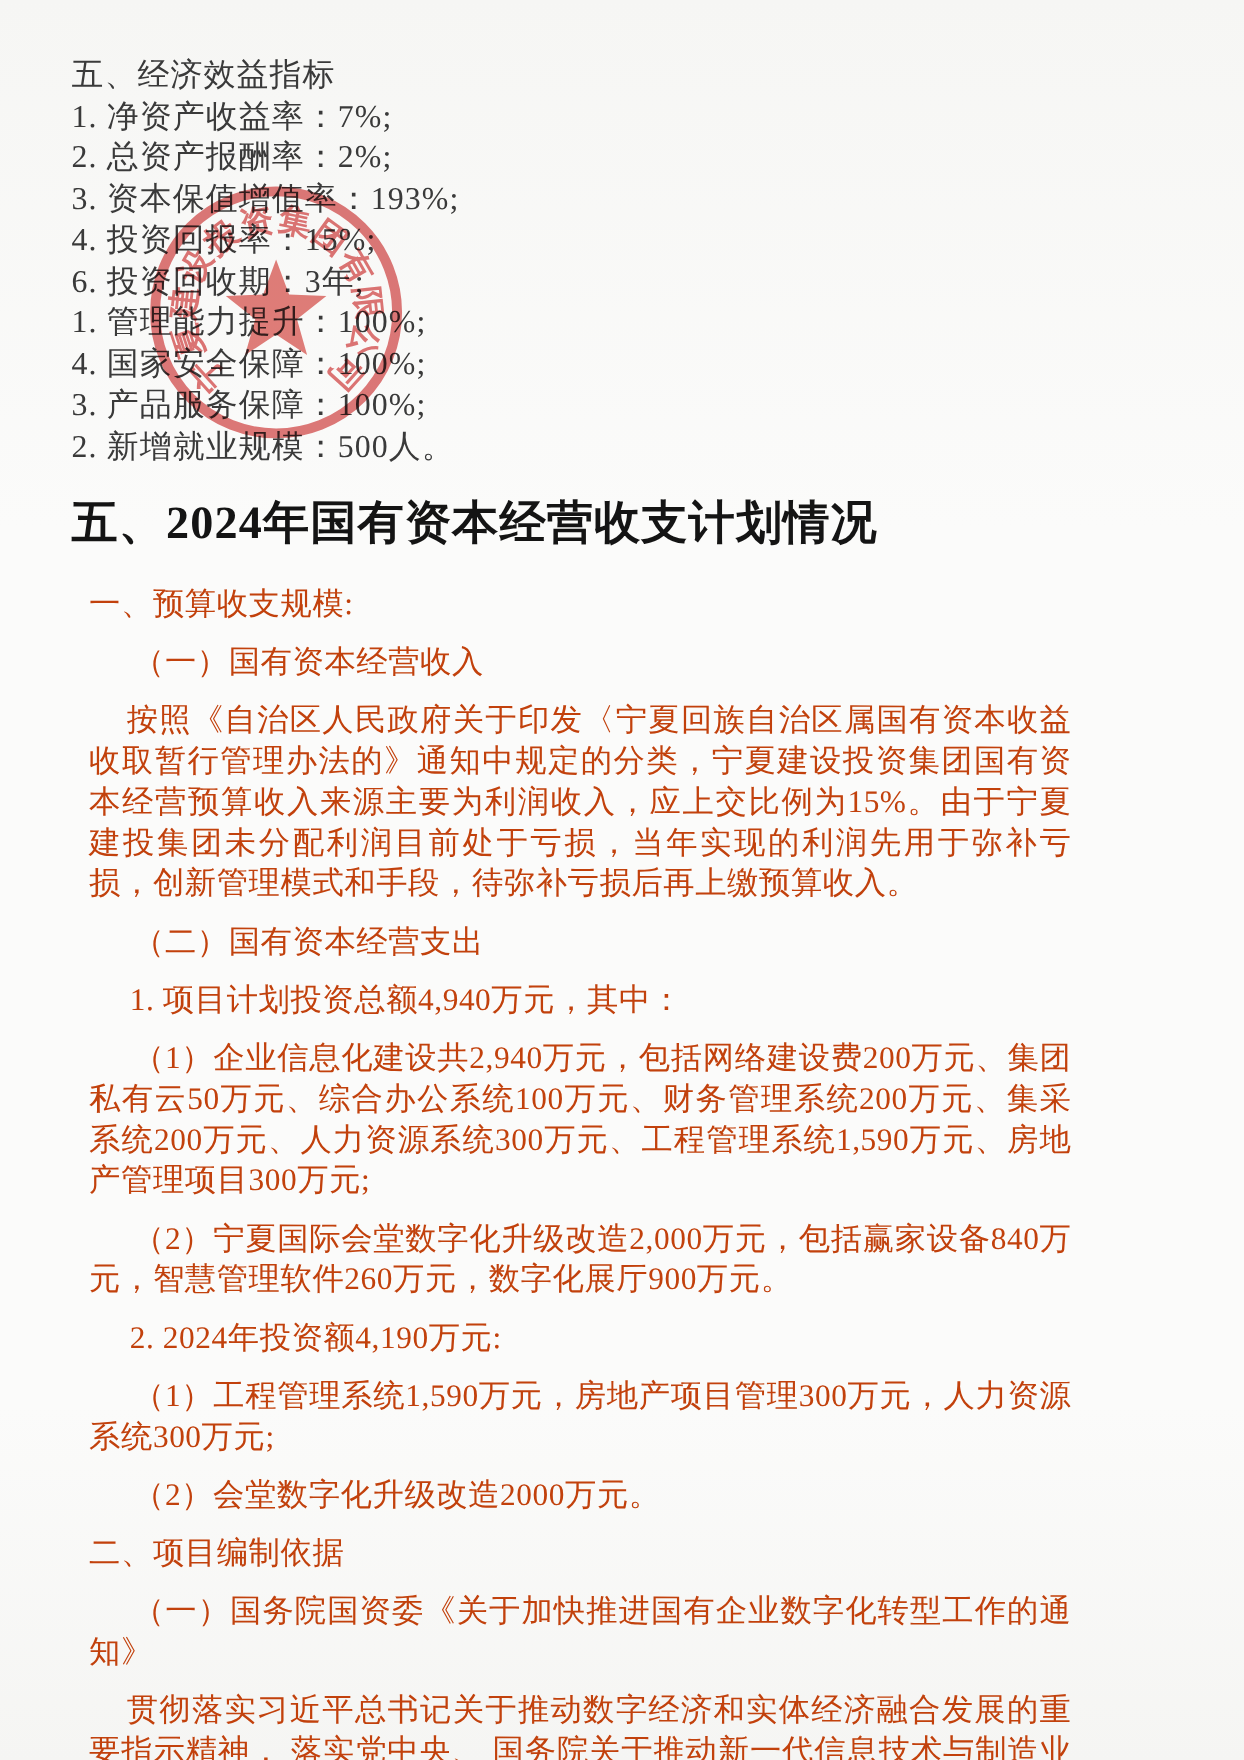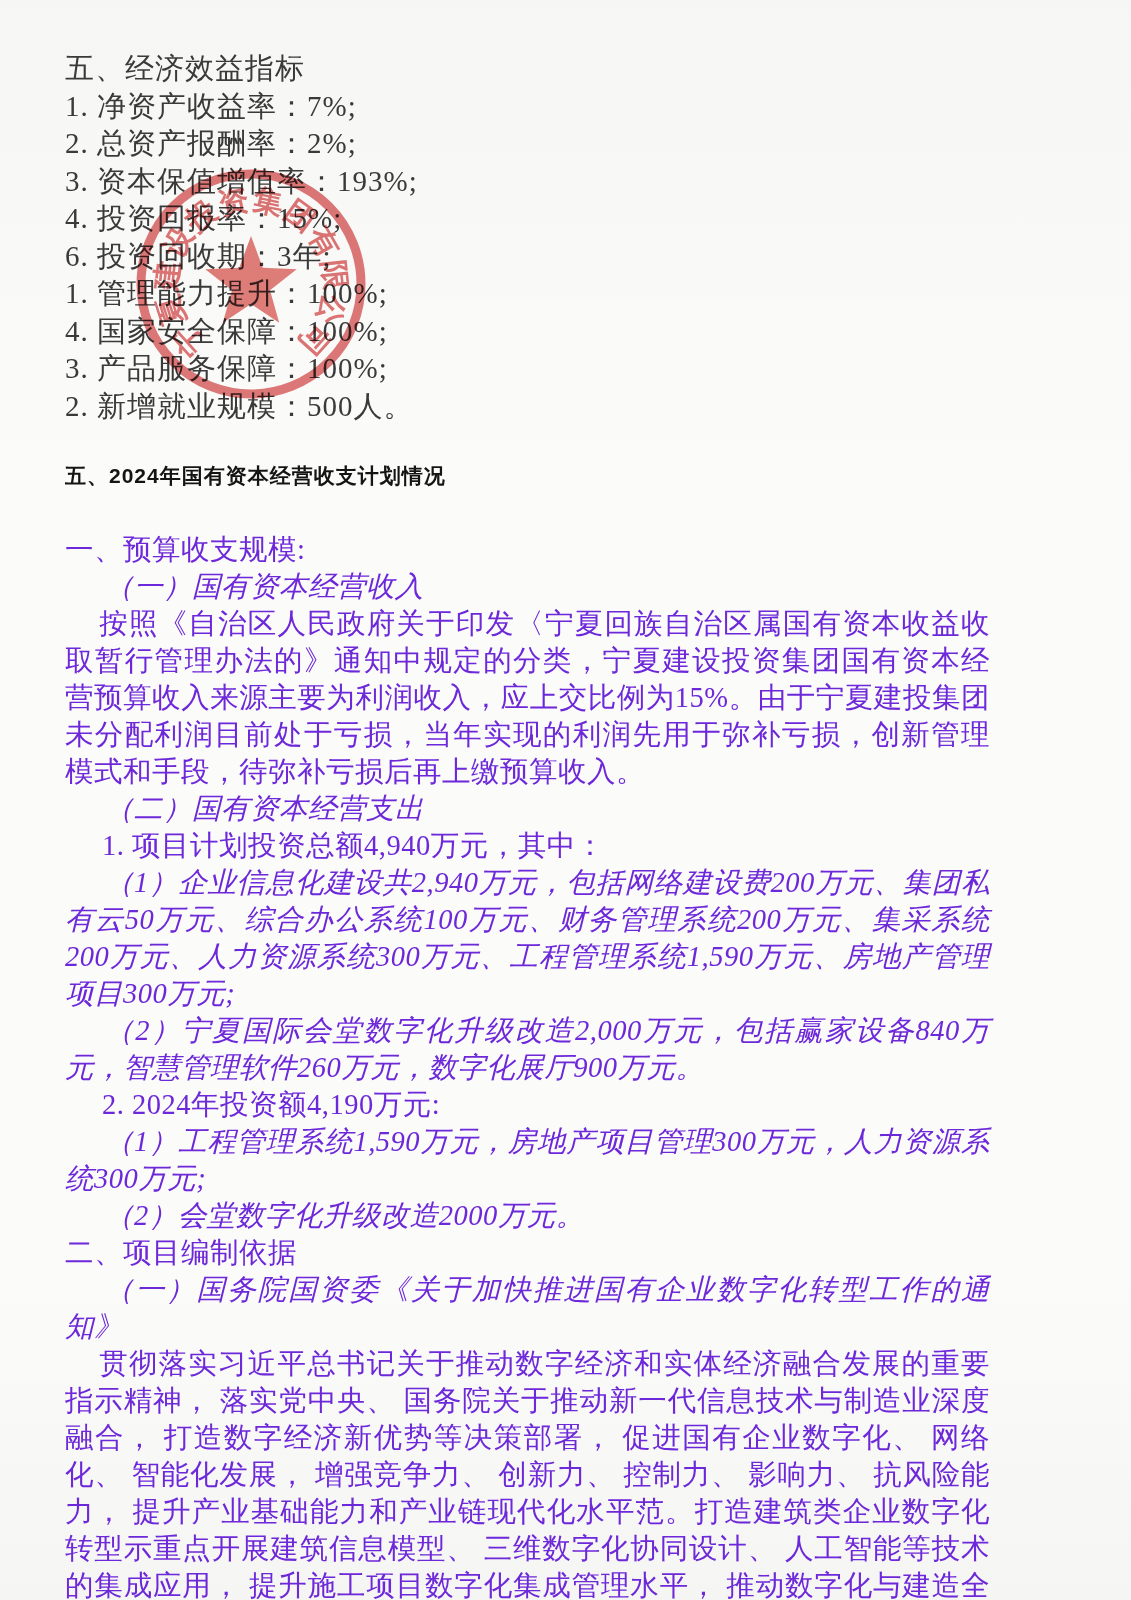--- a/index.html
+++ b/index.html
@@ -13,36 +13,36 @@
   }
   .page{position:relative;width:1048px;height:1600px;padding:50px 58px 0 65px;box-sizing:border-box;}
   
   .indicators .line{
     font-size:29px;line-height:37.5px;color:#3a3a3a;white-space:nowrap;
     letter-spacing:1px;
   }
   
   .main-heading{
     margin:28px 0 0 0;padding:0;
-    font-family:Liberation Sans, sans-serif;
-    font-weight:bold;font-size:21px;line-height:46px;color:#141414;
+    font-family:Liberation Serif, serif;
+    font-weight:bold;font-size:42px;line-height:46px;color:#141414;
     letter-spacing:1px;
   }
   
   .bodytext{margin-top:32px;}
   .bodytext p{
-    margin:0;padding:0;
-    font-size:28.5px;line-height:37px;color:#6d28d9;
+    margin:16px;padding:0;
+    font-size:28.5px;line-height:37px;color:#c2410c;
     text-align:justify;text-justify:inter-character;
     letter-spacing:0.5px;
   }
   .ind-none{text-indent:0;}
   .ind-para{text-indent:1.2em;}
   .ind-num{text-indent:1.3em;font-family:Liberation Serif, serif;}
-  .ind-bracket{text-indent:1.4em;font-style:italic;}
+  .ind-bracket{text-indent:1.4em;}
   
   .stamp{
     position:absolute;left:131px;top:164px;width:240px;height:240px;
     mix-blend-mode:multiply;opacity:0.8;pointer-events:none;
   }
   .stamp .ring{fill:none;stroke:#d95757;stroke-width:9;}
   .stamp .star{fill:#dd5f5a;}
   .stamp text{
     fill:#d95353;font-size:30px;font-weight:bold;
     font-family:"Liberation Sans","DejaVu Sans",sans-serif;

